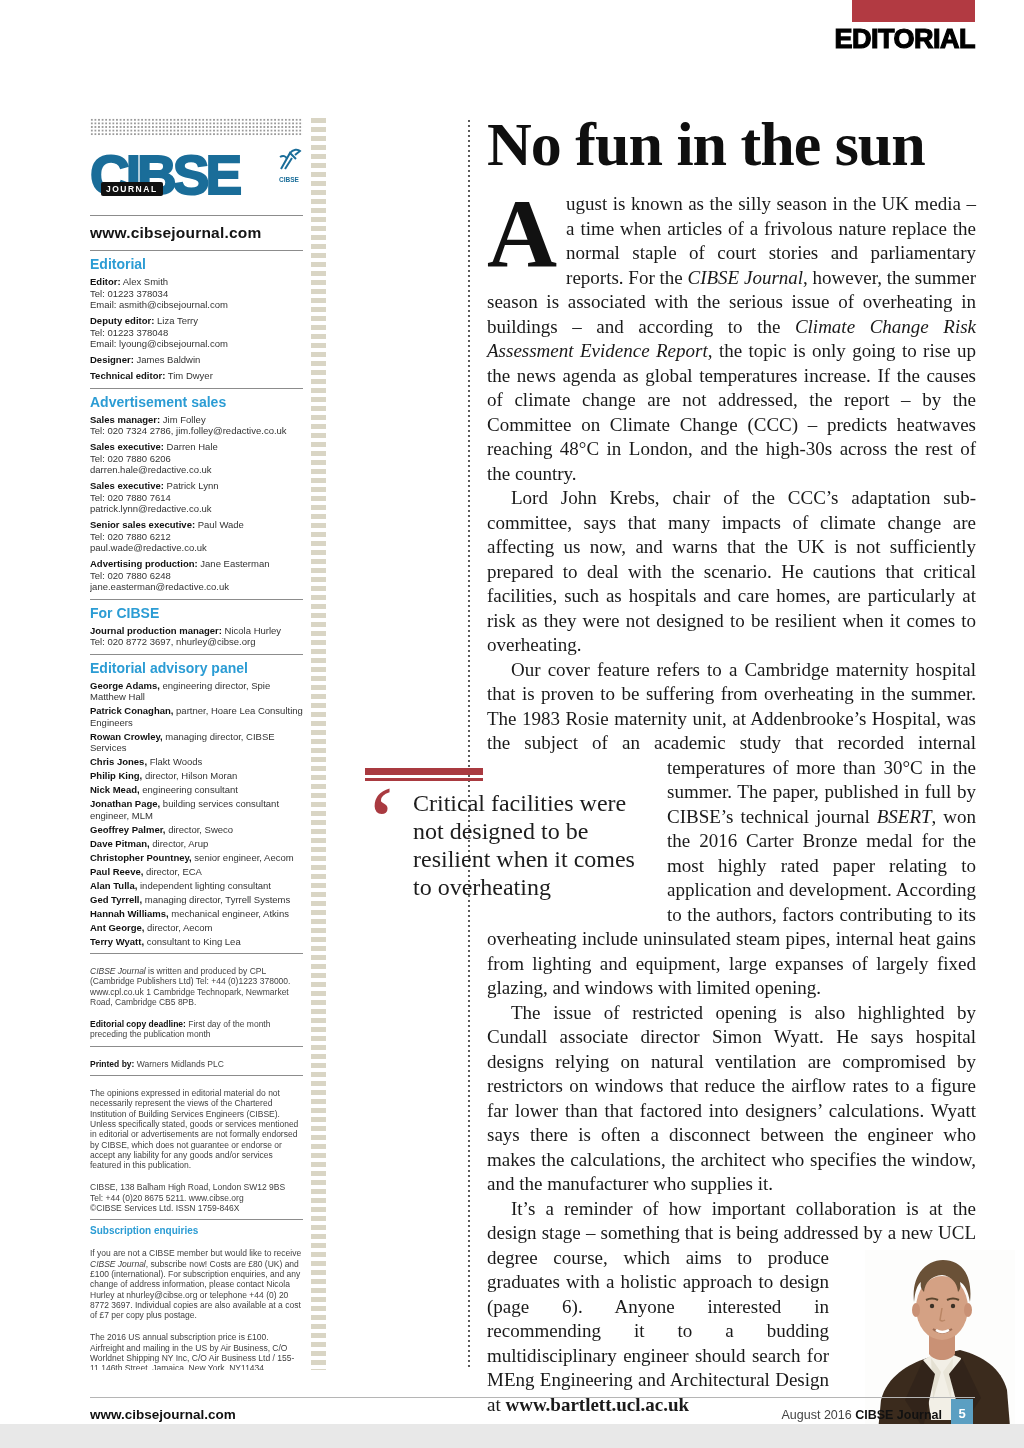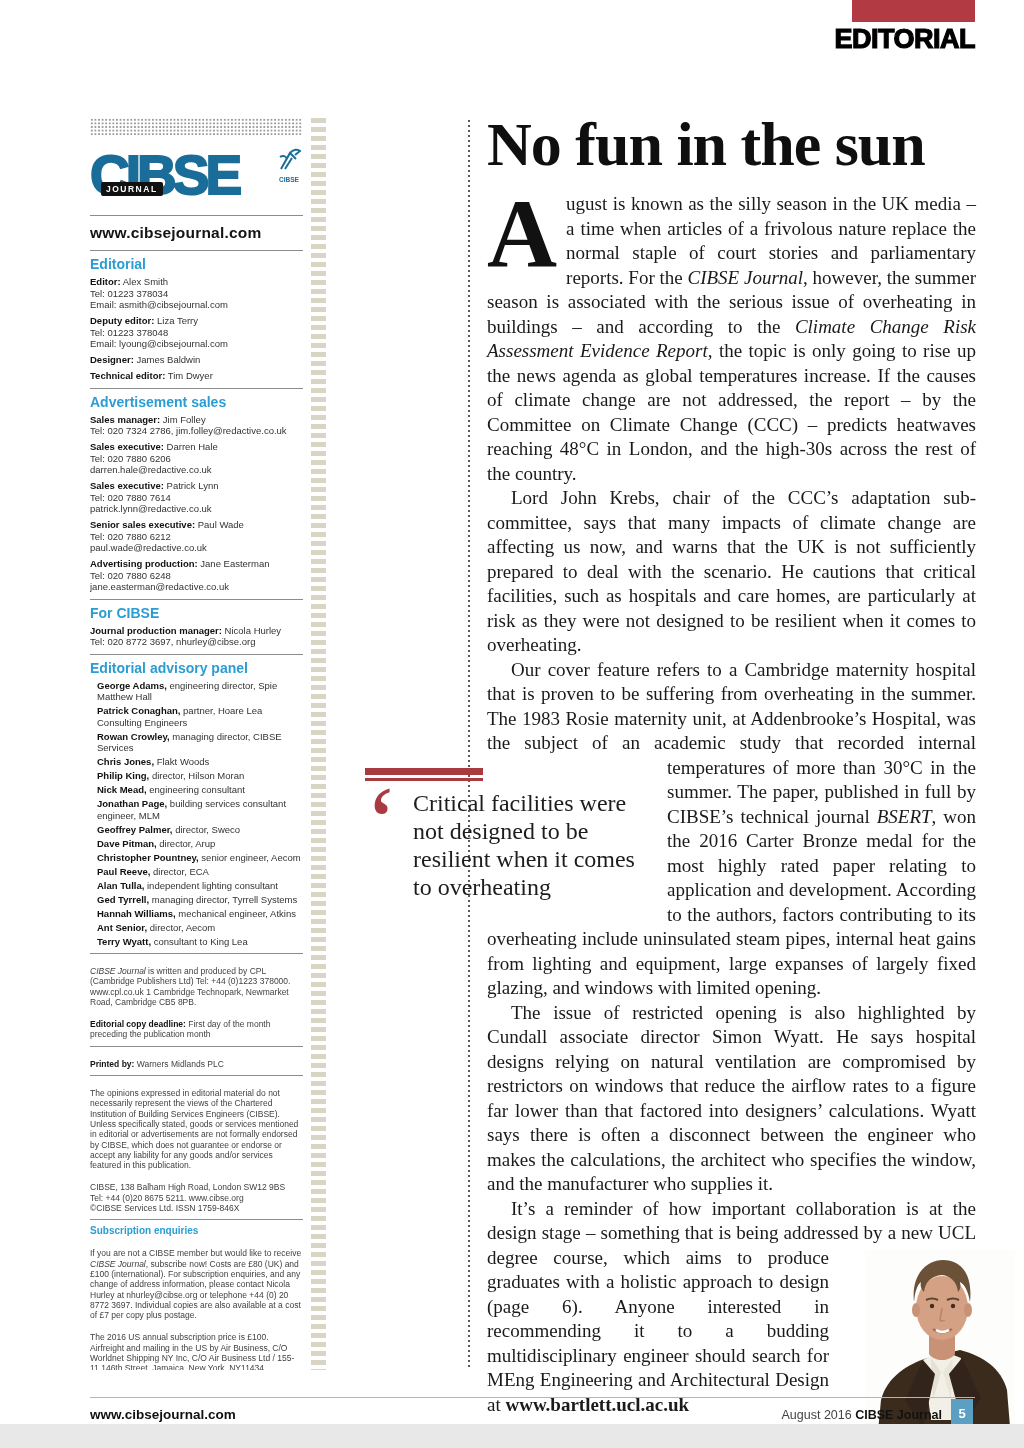--- a/index.html
+++ b/index.html
@@ -28,21 +28,21 @@
              -webkit-text-stroke:2px #1a6d99;line-height:60px;}
   .journal-tag{position:absolute;left:11px;bottom:13px;background:#111;color:#fff;
                font-size:8.5px;font-weight:700;letter-spacing:1.5px;padding:2px 5px;border-radius:2px;}
   .emblem{position:absolute;right:0;top:2px;width:28px;text-align:center;}
   .emblem-label{display:block;font-size:6.5px;font-weight:700;color:#1a6d99;margin-top:-1px;}
   .website{font-size:15.5px;font-weight:700;color:#141414;letter-spacing:.2px;padding:3px 0 2px;}
   .sec-head{color:#2b9cd4;font-size:14px;font-weight:700;margin:2px 0 4px;}
   .entry{font-size:9.5px;line-height:11.5px;color:#333;margin-bottom:4.5px;}
   .entry .b{font-weight:700;color:#111;}
   .entry .ln{display:block;}
-  .member{font-size:9.5px;line-height:11.5px;color:#333;margin-bottom:2.5px;margin-left:7px;}
+  .member{font-size:9.5px;line-height:11.5px;color:#333;margin-bottom:2.5px;}
   .member .b{font-weight:700;color:#111;}
   .fine{font-size:8.5px;line-height:10.3px;color:#3f3f3f;margin:12px 0 5px;}
   .fine .b{font-weight:700;color:#111;}
   .fine i{font-style:italic;}
   .sub-head{color:#2b9cd4;font-size:10px;font-weight:700;margin:1px 0 3px;}
 
   
   .main{position:absolute;left:487px;top:112px;width:489px;}
   .headline{font-family:"Liberation Serif",serif;font-size:62px;line-height:64px;
             letter-spacing:-1px;color:#0f0f0f;margin:0 0 16px;}
@@ -233,21 +233,21 @@
 
         <div class="member">
           <span class="b">Ged Tyrrell,</span><span> managing director, Tyrrell Systems</span>
         </div>
 
         <div class="member">
           <span class="b">Hannah Williams,</span><span> mechanical engineer, Atkins</span>
         </div>
 
         <div class="member">
-          <span class="b">Ant Senior,</span><span> director, Aecom</span>
+          <span class="b">Ant George,</span><span> director, Aecom</span>
         </div>
 
         <div class="member">
           <span class="b">Terry Wyatt,</span><span> consultant to King Lea</span>
         </div>
       </div>
 
     <div class="rule"></div>
     <p class="fine"><i>CIBSE Journal</i><span> is written and produced by CPL (Cambridge Publishers Ltd) Tel: +44 (0)1223 378000. www.cpl.co.uk 1 Cambridge Technopark, Newmarket Road, Cambridge CB5 8PB.</span></p>
     <p class="fine"><span class="b">Editorial copy deadline:</span><span> First day of the month preceding the publication month</span></p>

